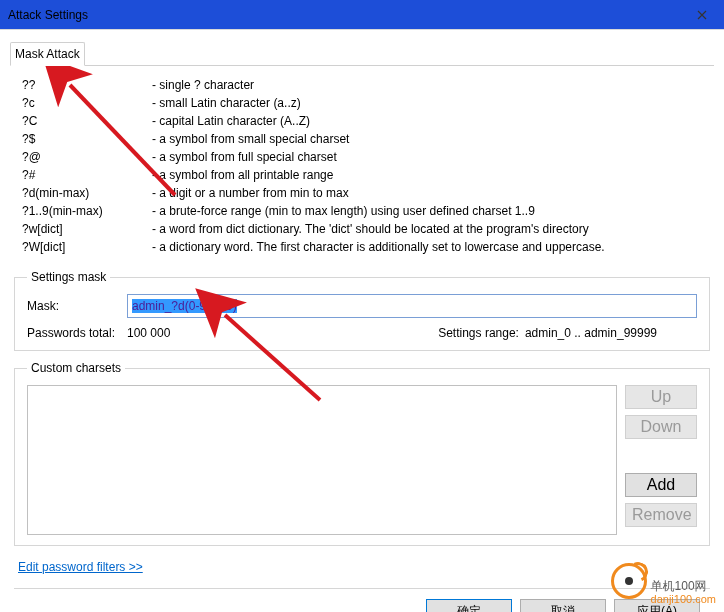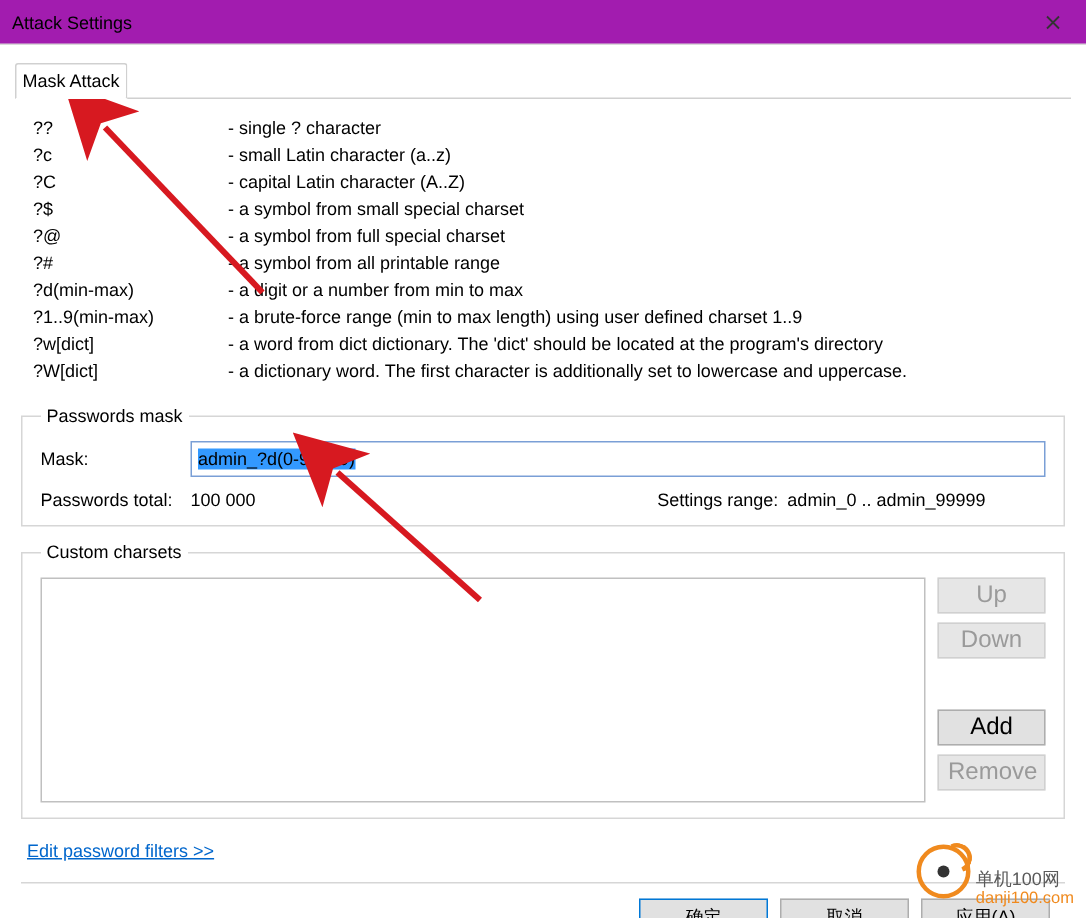--- a/index.html
+++ b/index.html
@@ -13,21 +13,21 @@
     height: 612px;
     overflow: hidden;
     position: relative;
   }
   .titlebar {
     height: 30px;
     border-bottom: 1px solid #d9d9d9;
     display: flex;
     align-items: center;
     padding-left: 8px;
-    background: #a21caf;
+    background: #1d4ed8;
   }
   .titlebar .title { flex: 1; }
   .titlebar .close {
     width: 45px;
     height: 30px;
     display: flex;
     align-items: center;
     justify-content: center;
     font-size: 14px;
     color: #333;
@@ -84,21 +84,21 @@
   }
 
   .mask-row {
     display: flex;
     align-items: center;
     margin-bottom: 8px;
   }
   .mask-row label { width: 100px; }
   .selected-span {
     background: #3399ff;
-    color: #000000;
+    color: #4c1d95;
   }
 
   
   .mask-display {
     flex: 1;
     height: 24px;
     border: 1px solid #7a9fd6;
     padding: 3px 4px;
     font-size: 12px;
     line-height: 16px;
@@ -290,21 +290,21 @@
         <span class="help-left">?w[dict]</span>
         <span class="help-right">- a word from dict dictionary. The 'dict' should be located at the program's directory</span>
       </div>
     <div class="help-row">
         <span class="help-left">?W[dict]</span>
         <span class="help-right">- a dictionary word. The first character is additionally set to lowercase and uppercase.</span>
       </div>
   </div>
 
   <fieldset class="group">
-    <legend>Passwords mask</legend>
+    <legend>Settings mask</legend>
     <div class="mask-row">
       <label>Mask:</label>
       <div class="mask-display"><span class="selected-span">admin_?d(0-99999)</span></div>
     </div>
     <div class="info-row">
       <span class="info-left">Passwords total:</span>
       <span class="info-val">100 000</span>
       <span style="flex:1"></span>
       <span class="info-right-label">Settings range:</span>
       <span class="info-right-val">admin_0  ..  admin_99999</span>

